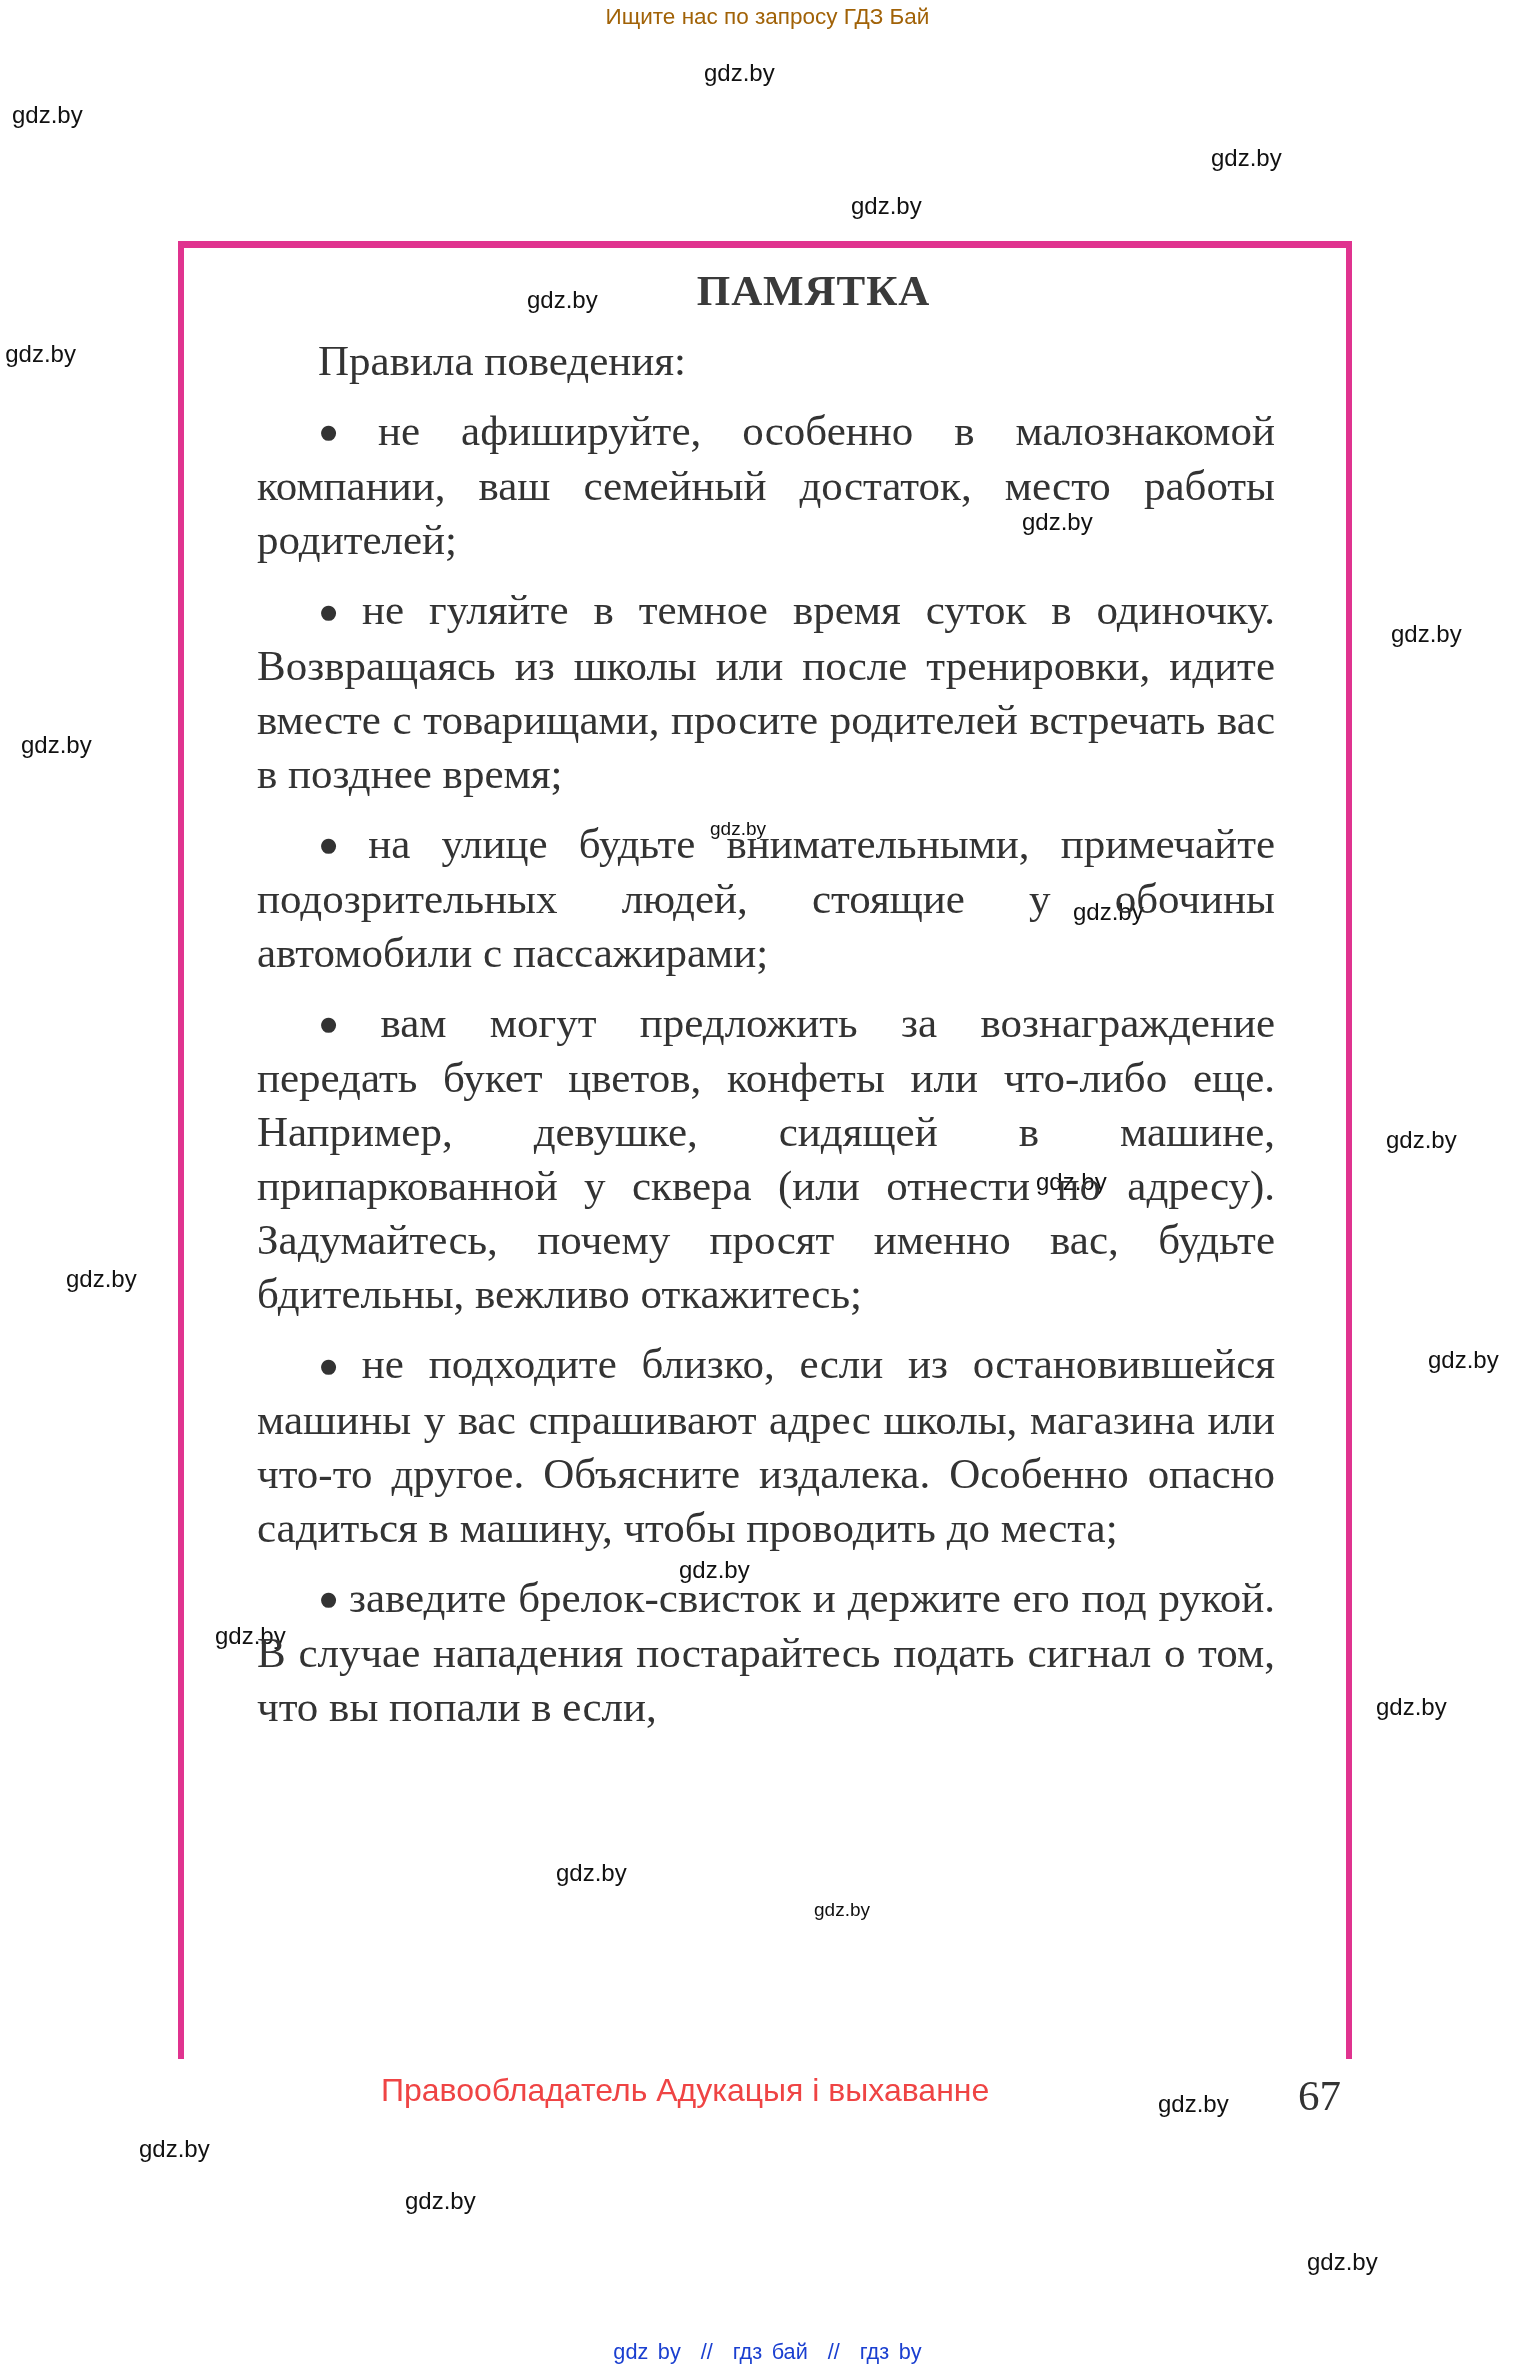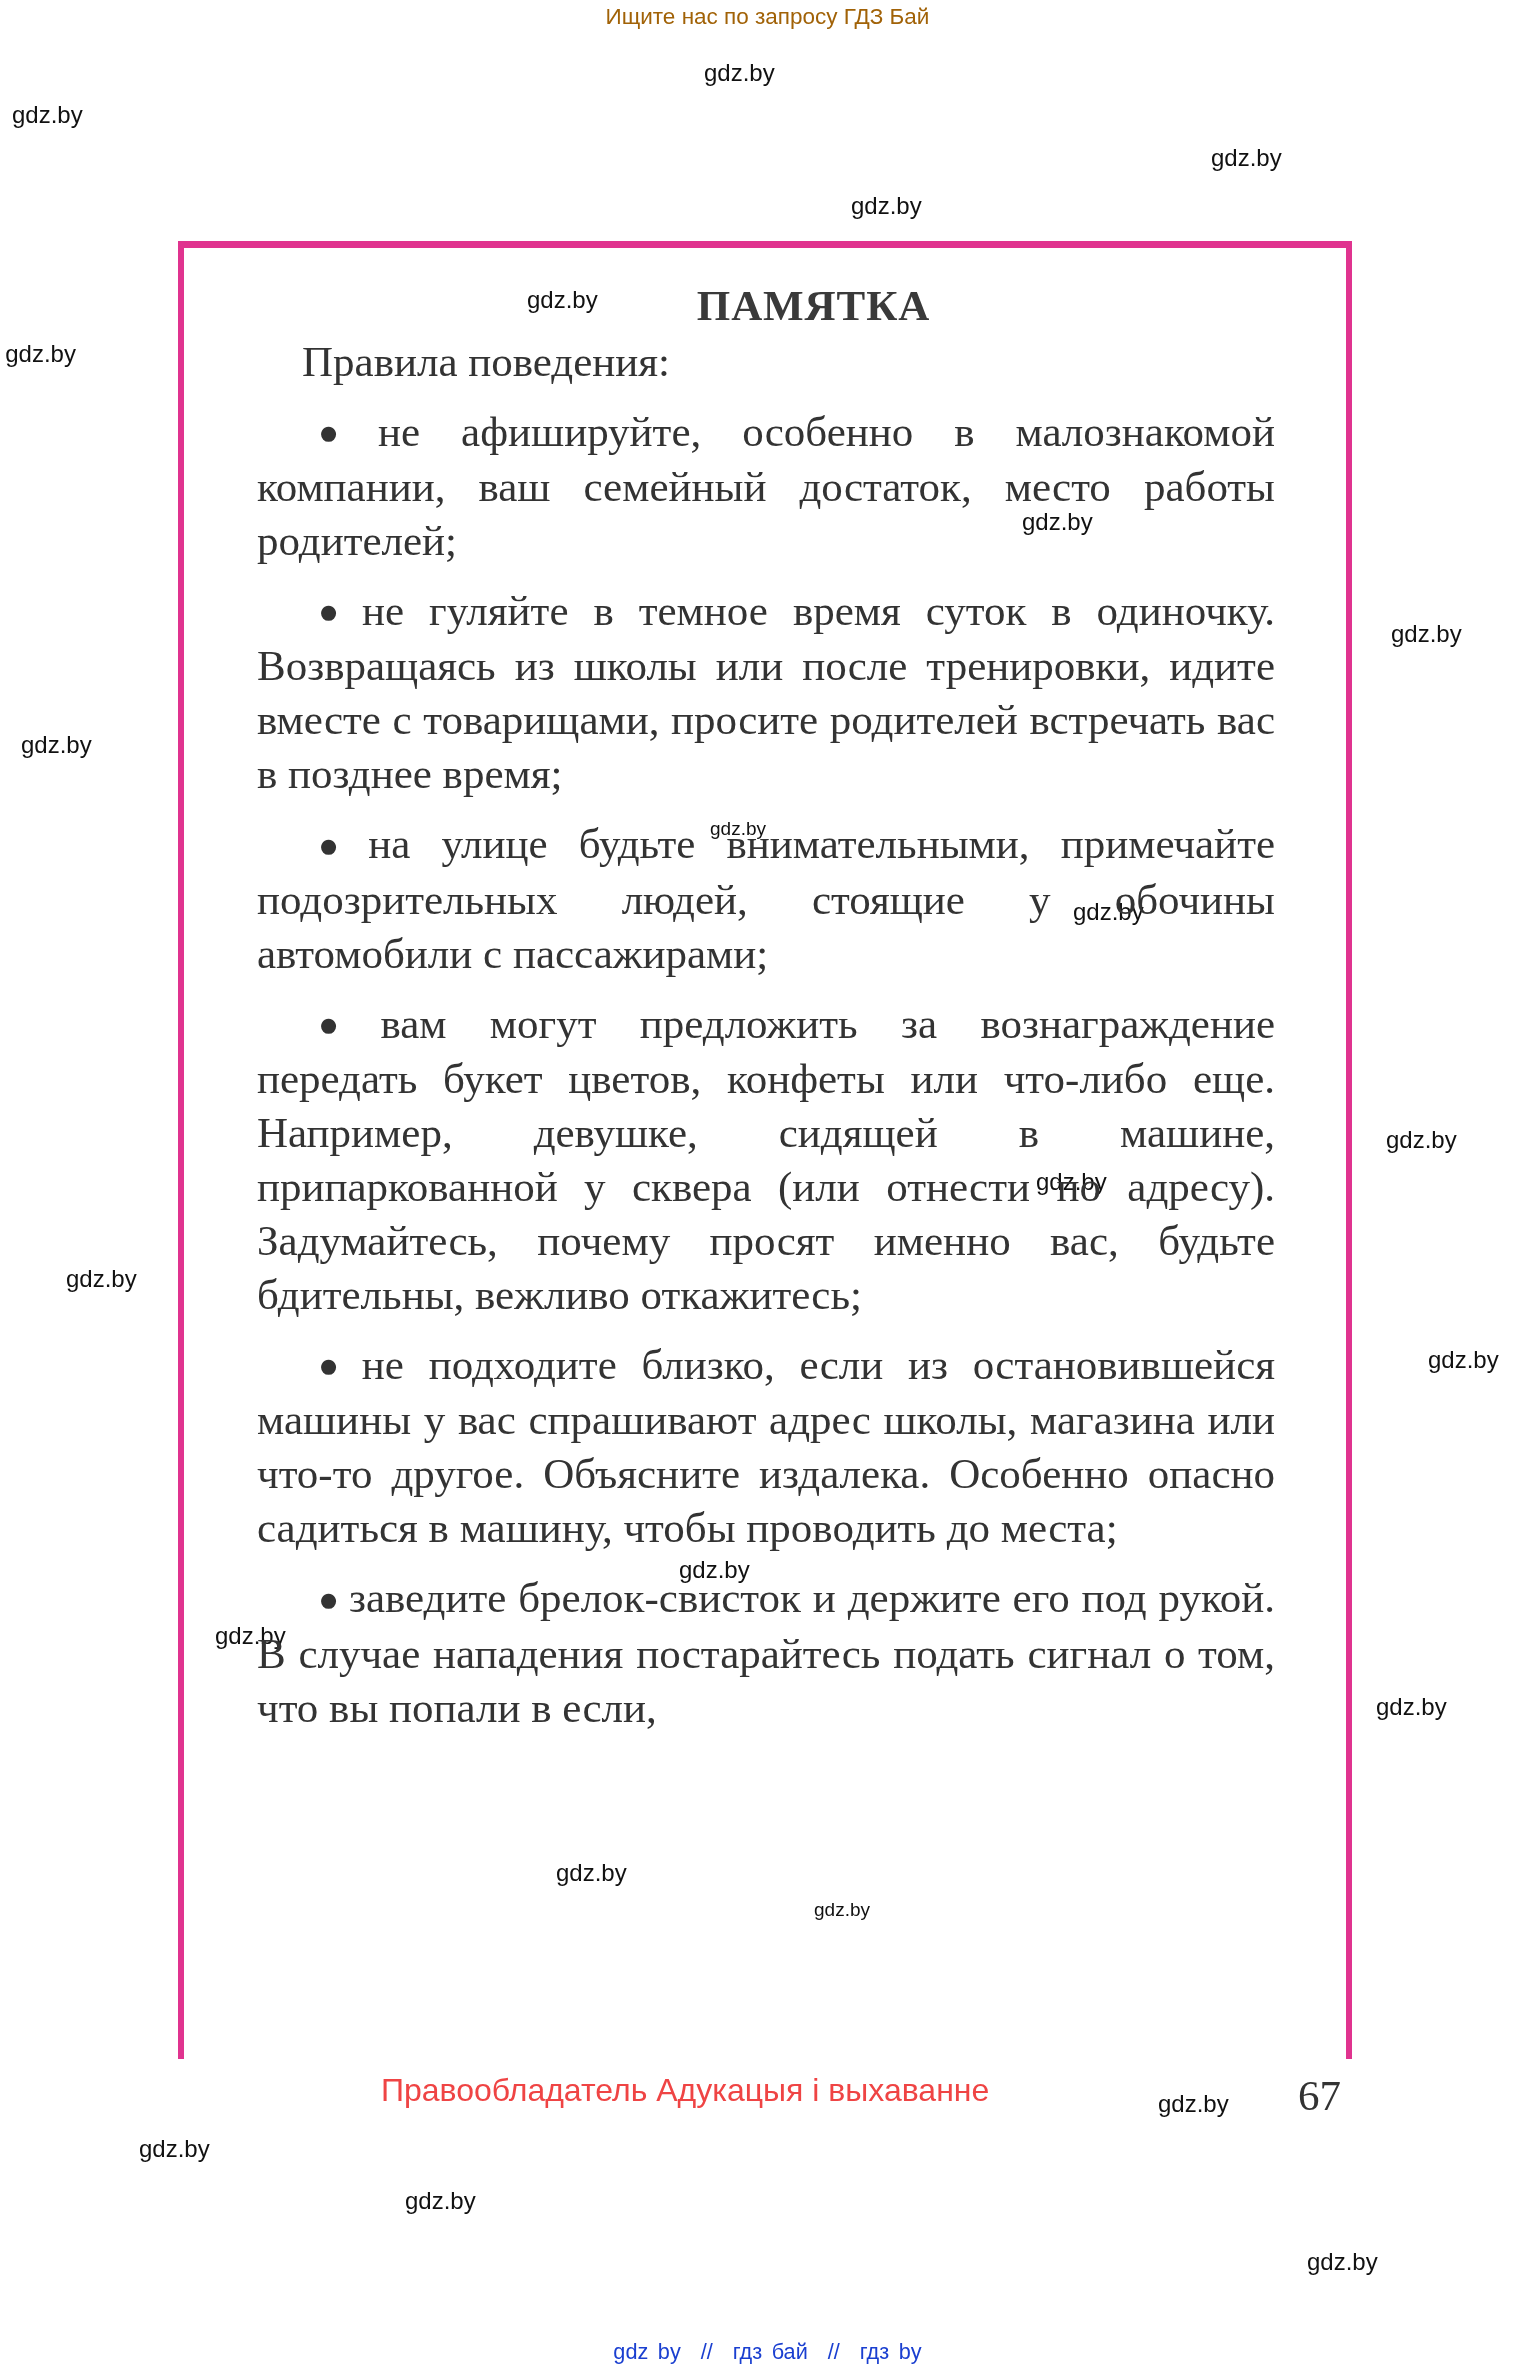--- a/index.html
+++ b/index.html
@@ -25,28 +25,28 @@
   }
   .frame-left {
     position:absolute; left:178px; top:241px; width:6px; height:1818px;
     background:#e0338f;
   }
   .frame-right {
     position:absolute; left:1346px; top:241px; width:6px; height:1818px;
     background:#e0338f;
   }
   .content {
-    position:absolute; left:241px; top:279px; width:1050px;
+    position:absolute; left:241px; top:264px; width:1050px;
     color:#333; font-size:43px; line-height:54px;
   }
   .title {
     text-align:center; font-weight:bold; font-size:43px; letter-spacing:0.9px;
     margin:0 0 1.7px 95px; color:#3a3a3a;
   }
-  .subtitle { text-indent:61px; margin:0; }
+  .subtitle { text-indent:61px; margin:16px; }
   .para {
     margin:16px; text-align:justify; text-indent:61px;
   }
   .bullet { font-size:35px; margin-right:8.7px; vertical-align:1.7px; }
   .footer-rights {
     position:absolute; left:381px; top:2072px;
     font-family:"Liberation Sans","DejaVu Sans",sans-serif;
     font-size:32px; color:#ef4444; white-space:nowrap;
   }
   .page-number {

